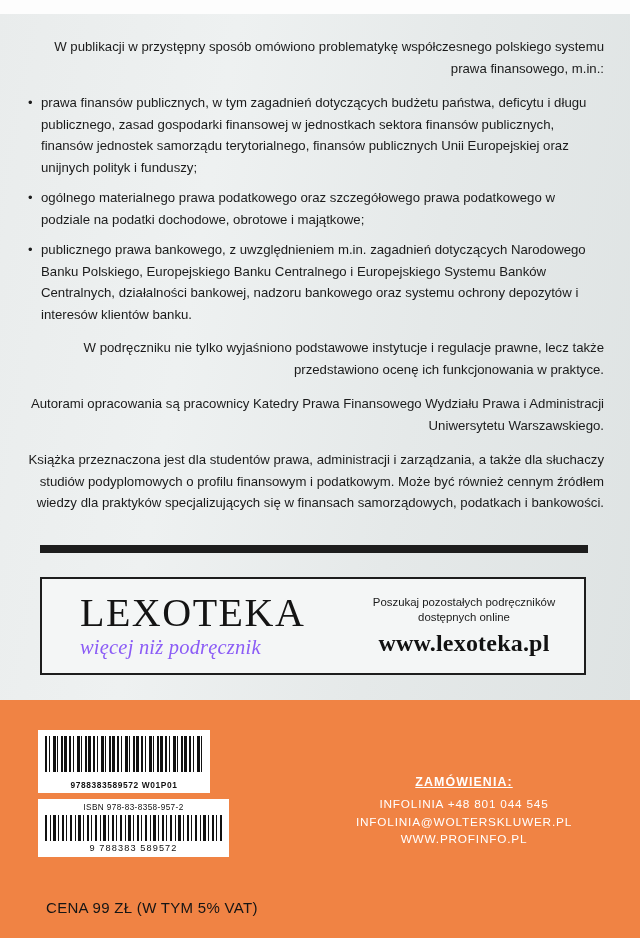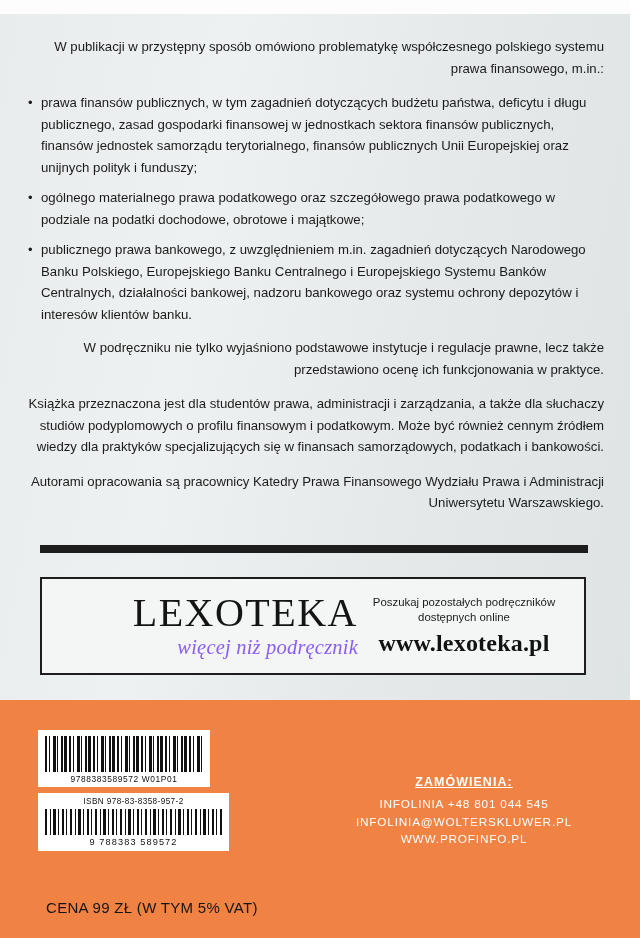--- a/index.html
+++ b/index.html
@@ -99,23 +99,22 @@
     width: 546px;
     height: 98px;
     border: 2px solid #1d1d1d;
     background: #f4f6f6;
     box-sizing: border-box;
     display: flex;
     align-items: center;
   }
   .lex-left {
     width: 316px;
-    padding-left: 16px;
-    box-sizing: border-box;
-    text-align: right;
+    padding-left: 38px;
+    box-sizing: border-box;
   }
   .lex-title {
     font-family: "Liberation Serif", serif;
     font-size: 40px;
     letter-spacing: 1.5px;
     line-height: 40px;
     color: #141414;
   }
   .lex-sub {
     font-family: "Liberation Serif", serif;
@@ -185,22 +184,23 @@
         #111 8px, #111 11px, #fff 11px, #fff 12px,
         #111 12px, #111 13px, #fff 13px, #fff 16px,
         #111 16px, #111 18px, #fff 18px, #fff 19px,
         #111 19px, #111 22px, #fff 22px, #fff 24px);
   }
   .bars-num {
     font-family: "Liberation Sans", sans-serif;
     font-size: 8.4px;
     letter-spacing: 0.6px;
     color: #111;
-    margin-top: 2px;
-    text-align: center;
+    margin-top: 8px;
+    text-align: center;
+    font-weight: bold;
   }
   .isbn-box {
     background: #ffffff;
     margin-top: 6px;
     padding: 4px 7px 4px 7px;
     width: 191px;
     box-sizing: border-box;
   }
   .isbn-text {
     font-size: 8.2px;
@@ -274,22 +274,22 @@
 
     <p class="para">W publikacji w przystępny sposób omówiono problematykę współczesnego polskiego systemu prawa finansowego, m.in.:</p>
 
     <ul class="bullets">
       <li>prawa finansów publicznych, w tym zagadnień dotyczących budżetu państwa, deficytu i długu publicznego, zasad gospodarki finansowej w jednostkach sektora finansów publicznych, finansów jednostek samorządu terytorialnego, finansów publicznych Unii Europejskiej oraz unijnych polityk i funduszy;</li>
       <li>ogólnego materialnego prawa podatkowego oraz szczegółowego prawa podatkowego w podziale na podatki dochodowe, obrotowe i majątkowe;</li>
       <li>publicznego prawa bankowego, z uwzględnieniem m.in. zagadnień dotyczących Narodowego Banku Polskiego, Europejskiego Banku Centralnego i Europejskiego Systemu Banków Centralnych, działalności bankowej, nadzoru bankowego oraz systemu ochrony depozytów i interesów klientów banku.</li>
     </ul>
 
     <p class="para">W podręczniku nie tylko wyjaśniono podstawowe instytucje i regulacje prawne, lecz także przedstawiono ocenę ich funkcjonowania w praktyce.</p>
+    <p class="para">Autorami opracowania są pracownicy Katedry Prawa Finansowego Wydziału Prawa i Administracji Uniwersytetu Warszawskiego.</p>
     <p class="para">Książka przeznaczona jest dla studentów prawa, administracji i zarządzania, a także dla słuchaczy studiów podyplomowych o profilu finansowym i podatkowym. Może być również cennym źródłem wiedzy dla praktyków specjalizujących się w finansach samorządowych, podatkach i bankowości.</p>
-    <p class="para">Autorami opracowania są pracownicy Katedry Prawa Finansowego Wydziału Prawa i Administracji Uniwersytetu Warszawskiego.</p>
 
   </div>
 
   <div class="thick-rule"></div>
 
   <div class="lexoteka-box">
     <div class="lex-left">
       <div class="lex-title">LEXOTEKA</div>
       <div class="lex-sub">więcej niż podręcznik</div>
     </div>

